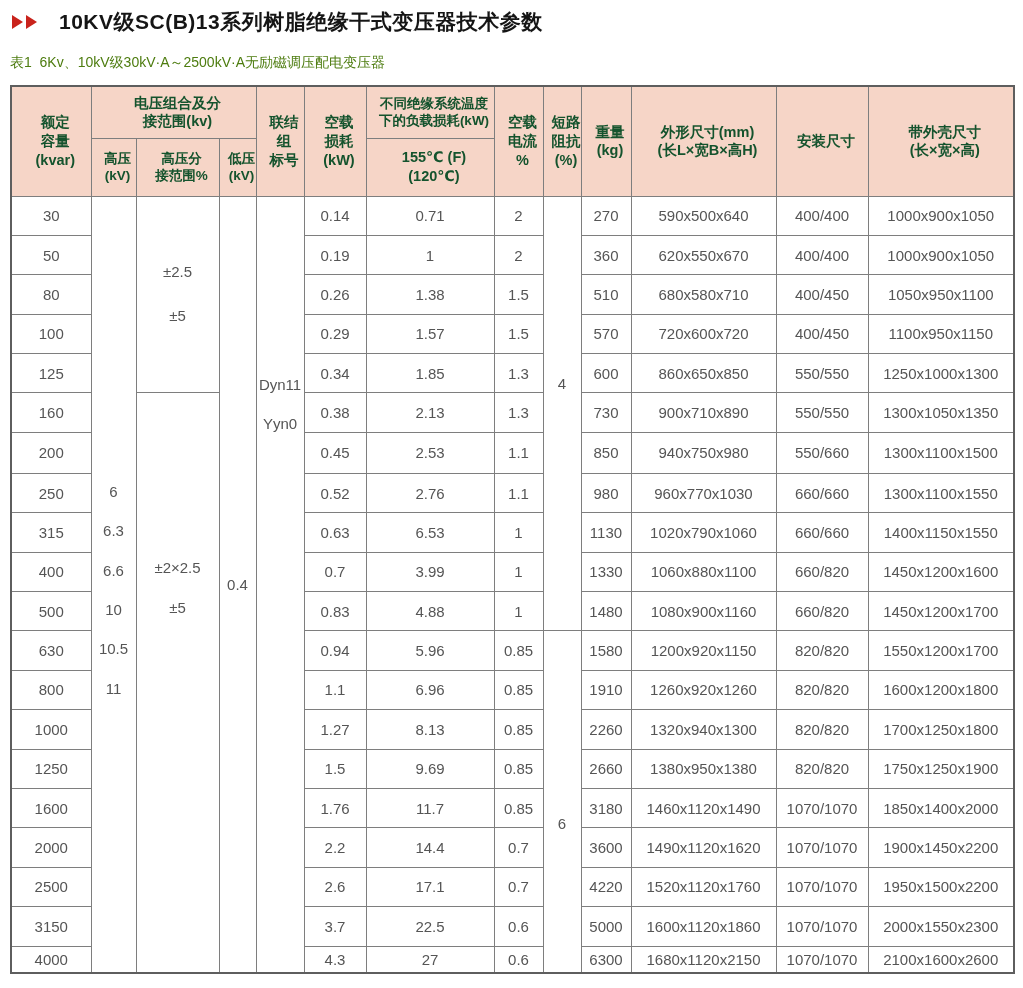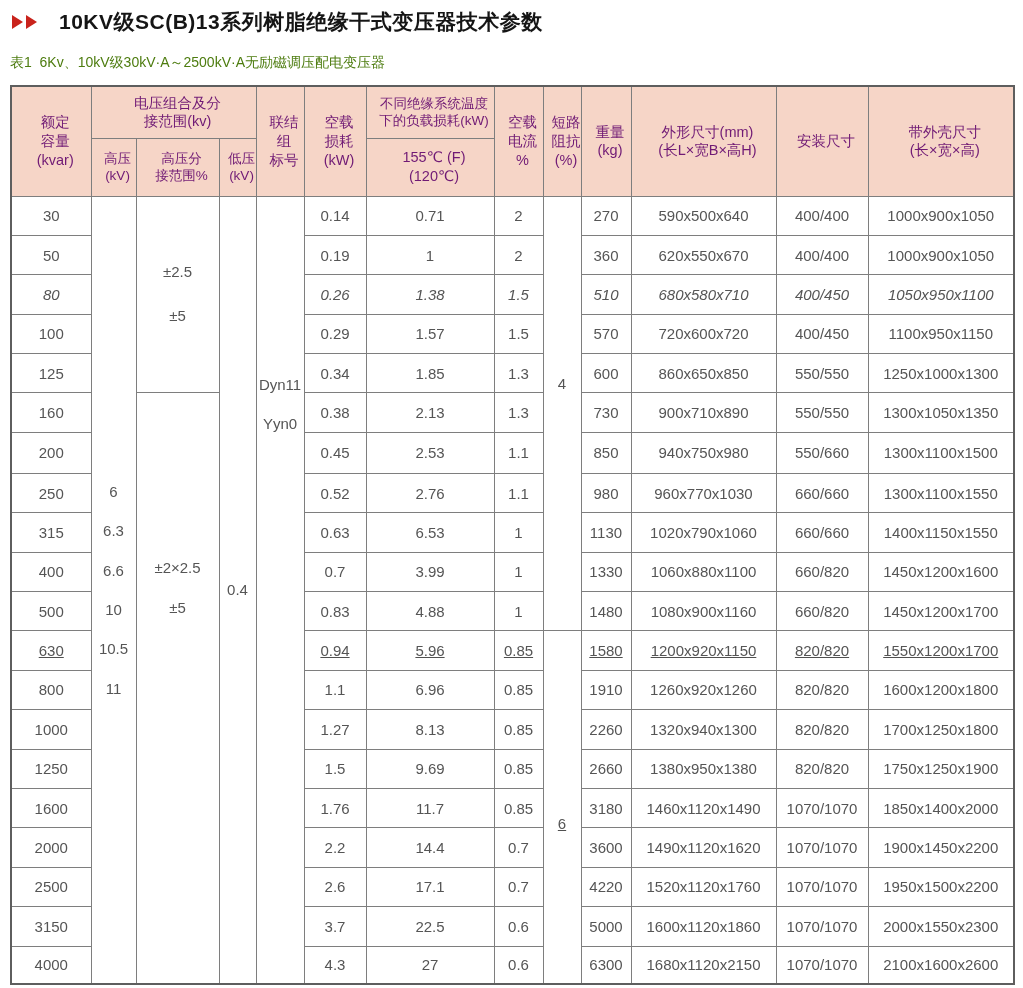--- a/index.html
+++ b/index.html
@@ -43,24 +43,24 @@
   }
   .spec th, .spec td {
     border: 1px solid #7e7e7e;
     text-align: center;
     vertical-align: middle;
     overflow: hidden;
     padding: 0;
   }
   .spec thead th {
     background: #f6d5c7;
-    font-weight: normal;
+    font-weight: bold;
     font-size: 14.5px;
     line-height: 1.28;
-    color: #701a75;
+    color: #14532d;
     white-space: pre-line;
     padding-left: 8px;
   }
   .spec thead th.small { font-size: 13.5px; text-align: center; }
   .spec tbody td {
     font-size: 15px;
     color: #555555;
     background: #ffffff;
     white-space: nowrap;
   }
@@ -176,21 +176,21 @@
         <tr style="height: 39.4px;">
           <td>50</td>
           <td>0.19</td>
           <td>1</td>
           <td>2</td>
           <td>360</td>
           <td>620x550x670</td>
           <td>400/400</td>
           <td>1000x900x1050</td>
         </tr>
-        <tr style="height: 39.4px; font-style: italic;">
+        <tr style="height: 39.4px;">
           <td>80</td>
           <td>0.26</td>
           <td>1.38</td>
           <td>1.5</td>
           <td>510</td>
           <td>680x580x710</td>
           <td>400/450</td>
           <td>1050x950x1100</td>
         </tr>
         <tr style="height: 39.4px;">
@@ -270,21 +270,21 @@
         <tr style="height: 39.4px;">
           <td>500</td>
           <td>0.83</td>
           <td>4.88</td>
           <td>1</td>
           <td>1480</td>
           <td>1080x900x1160</td>
           <td>660/820</td>
           <td>1450x1200x1700</td>
         </tr>
-        <tr style="height: 39.4px; text-decoration: underline;">
+        <tr style="height: 39.4px;">
           <td>630</td>
           <td>0.94</td>
           <td>5.96</td>
           <td>0.85</td>
           <td rowspan="9" class="v-top pad-imp2">6</td>
           <td>1580</td>
           <td>1200x920x1150</td>
           <td>820/820</td>
           <td>1550x1200x1700</td>
         </tr>
@@ -351,21 +351,21 @@
         <tr style="height: 39.4px;">
           <td>3150</td>
           <td>3.7</td>
           <td>22.5</td>
           <td>0.6</td>
           <td>5000</td>
           <td>1600x1120x1860</td>
           <td>1070/1070</td>
           <td>2000x1550x2300</td>
         </tr>
-        <tr style="height: 38px;">
+        <tr style="height: 27px;">
           <td>4000</td>
           <td>4.3</td>
           <td>27</td>
           <td>0.6</td>
           <td>6300</td>
           <td>1680x1120x2150</td>
           <td>1070/1070</td>
           <td>2100x1600x2600</td>
         </tr>
       </tbody>

